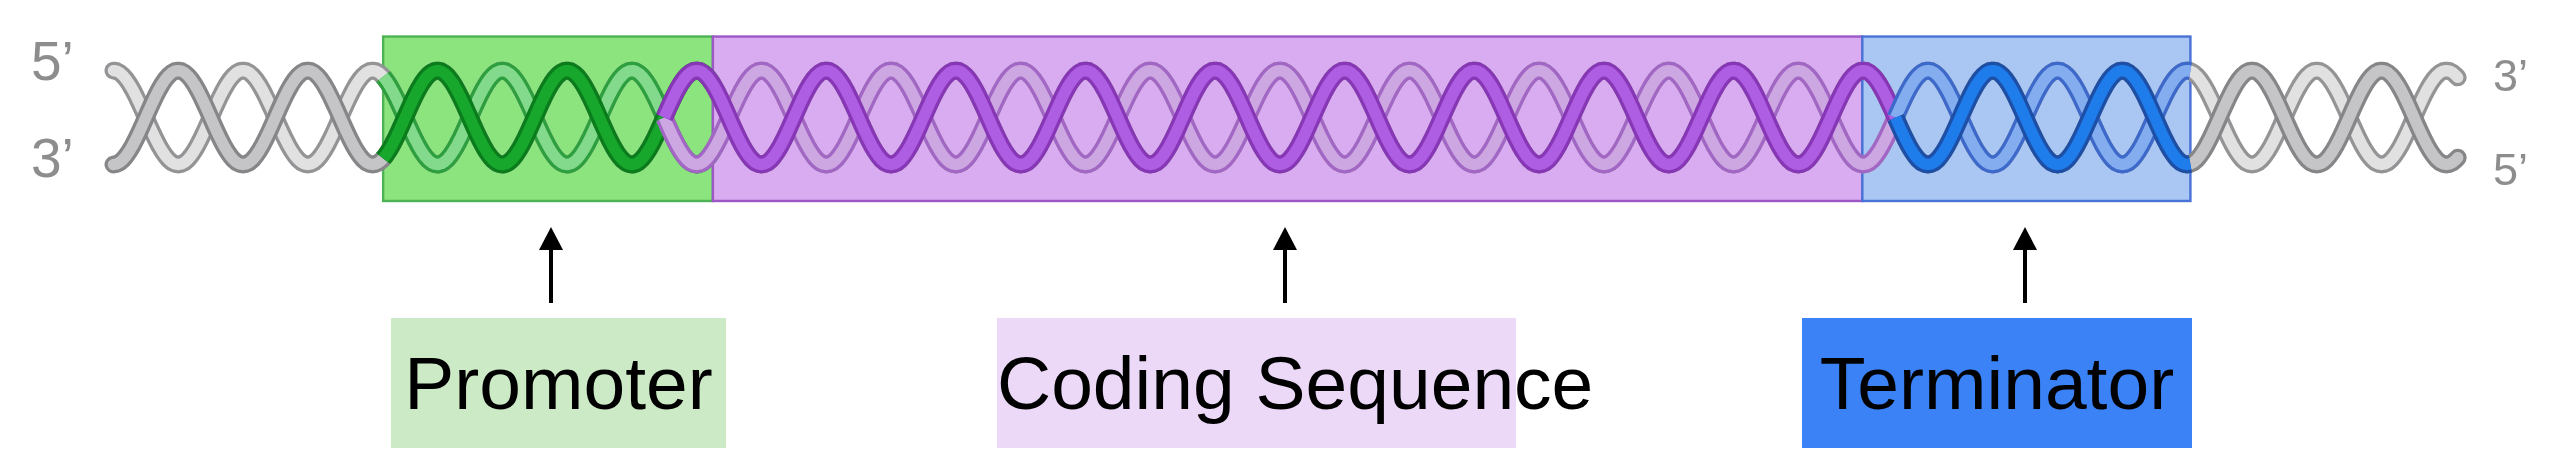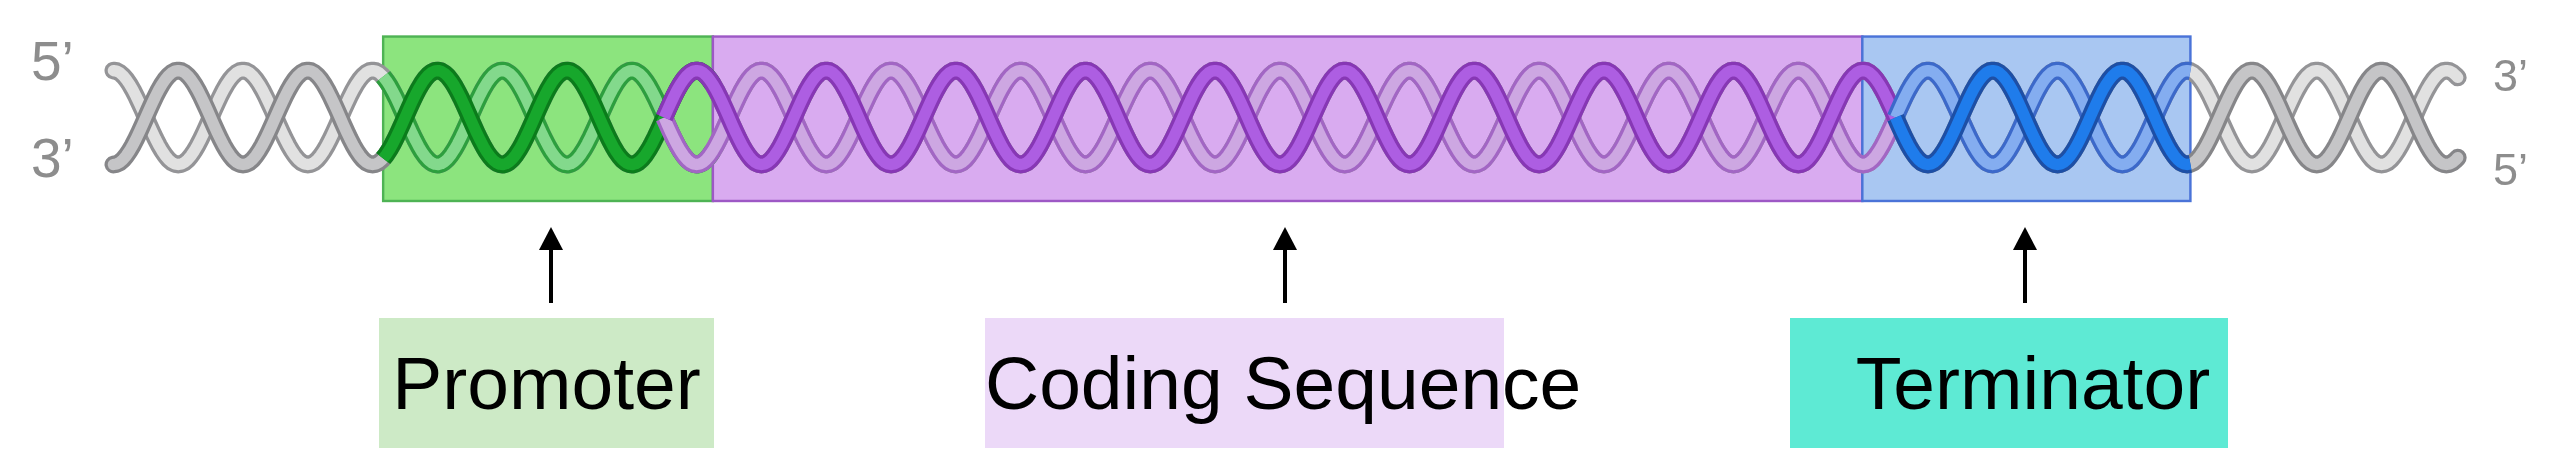--- a/index.html
+++ b/index.html
@@ -41,20 +41,21 @@
   }
   .region-label {
     position: absolute;
     top: 318px;
     height: 130px;
     line-height: 130px;
     text-align: center;
     font-size: 75px;
     color: #000000;
     white-space: nowrap;
+    margin-left: 12px;
   }
 </style>
 </head>
 <body>
 
 <div class="canvas">
 
   <svg id="helix-svg" width="2576" height="227" viewBox="0 0 3180 280">
       <rect x="473" y="45" width="407" height="203" fill="#8ce47e" stroke="#4eb354" stroke-width="3"></rect>
       <rect x="880" y="45" width="1419" height="203" fill="#d9abf0" stroke="#9d58c5" stroke-width="3"></rect>
@@ -90,16 +91,16 @@
     <div class="arrow-head" style="border-bottom-color: rgb(0, 0, 0);"></div>
     <div class="arrow-shaft" style="background: rgb(0, 0, 0);"></div>
   </div>
   <div class="arrow" style="left:2013px; top:227px;">
     <div class="arrow-head" style="border-bottom-color: rgb(0, 0, 0);"></div>
     <div class="arrow-shaft" style="background: rgb(0, 0, 0);"></div>
   </div>
 
   <div class="region-label" style="left: 379px; width: 335px; background: rgb(205, 234, 198); color: rgb(0, 0, 0);">Promoter</div>
   <div class="region-label" style="left: 985px; width: 519px; background: rgb(236, 217, 248); color: rgb(0, 0, 0);">Coding Sequence</div>
-  <div class="region-label" style="left: 1790px; width: 390px; background: #5eead4; color: rgb(0, 0, 0); padding-left: 48px;">Terminator</div>
+  <div class="region-label" style="left: 1790px; width: 390px; background: #3b82f6; color: rgb(0, 0, 0);">Terminator</div>
 
 </div>
 
 
 </body></html>

